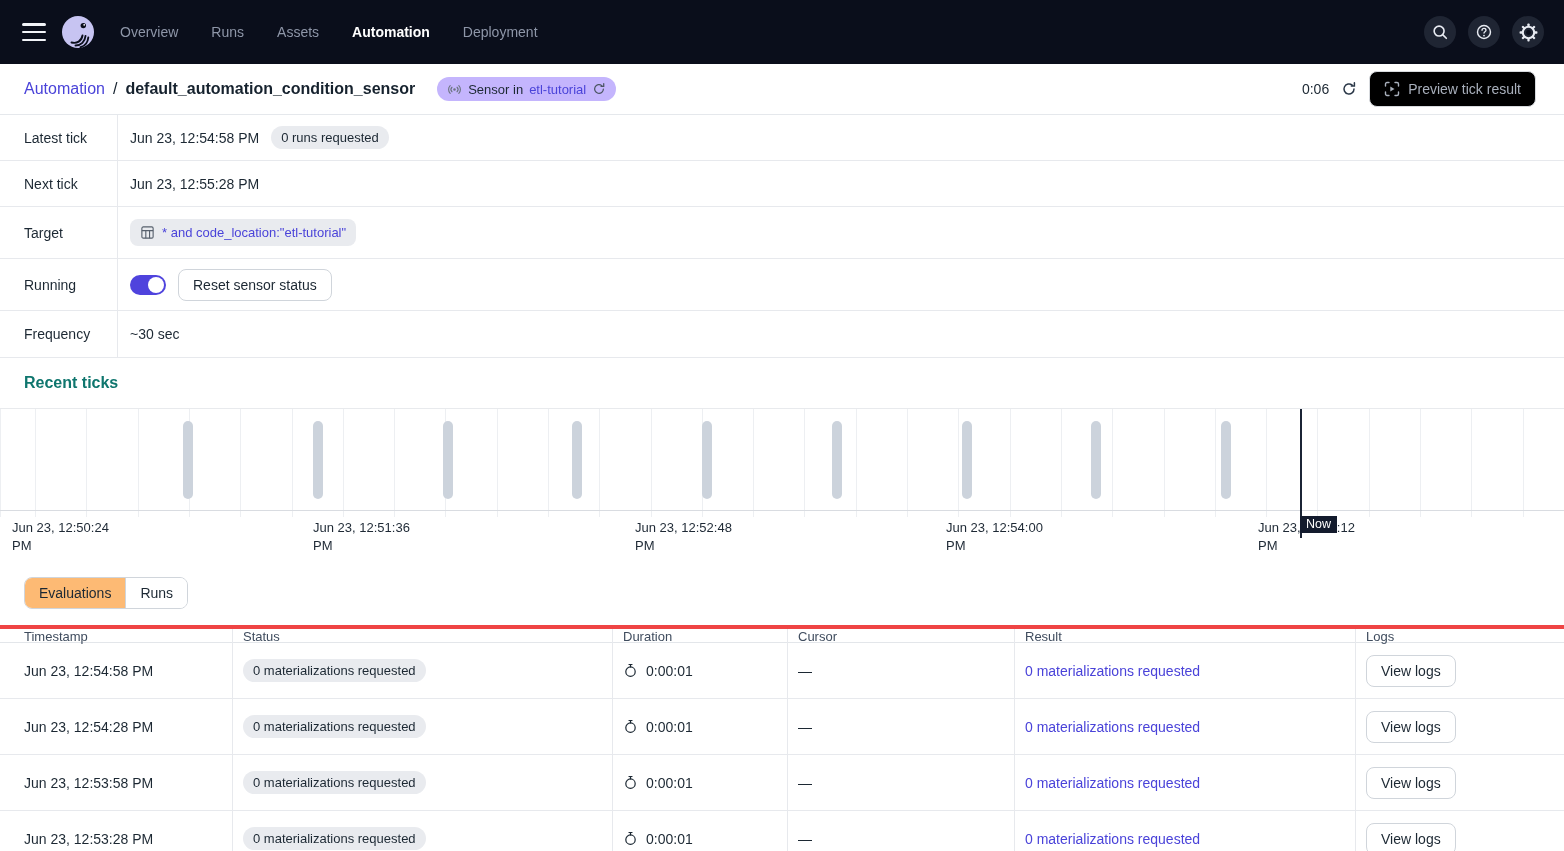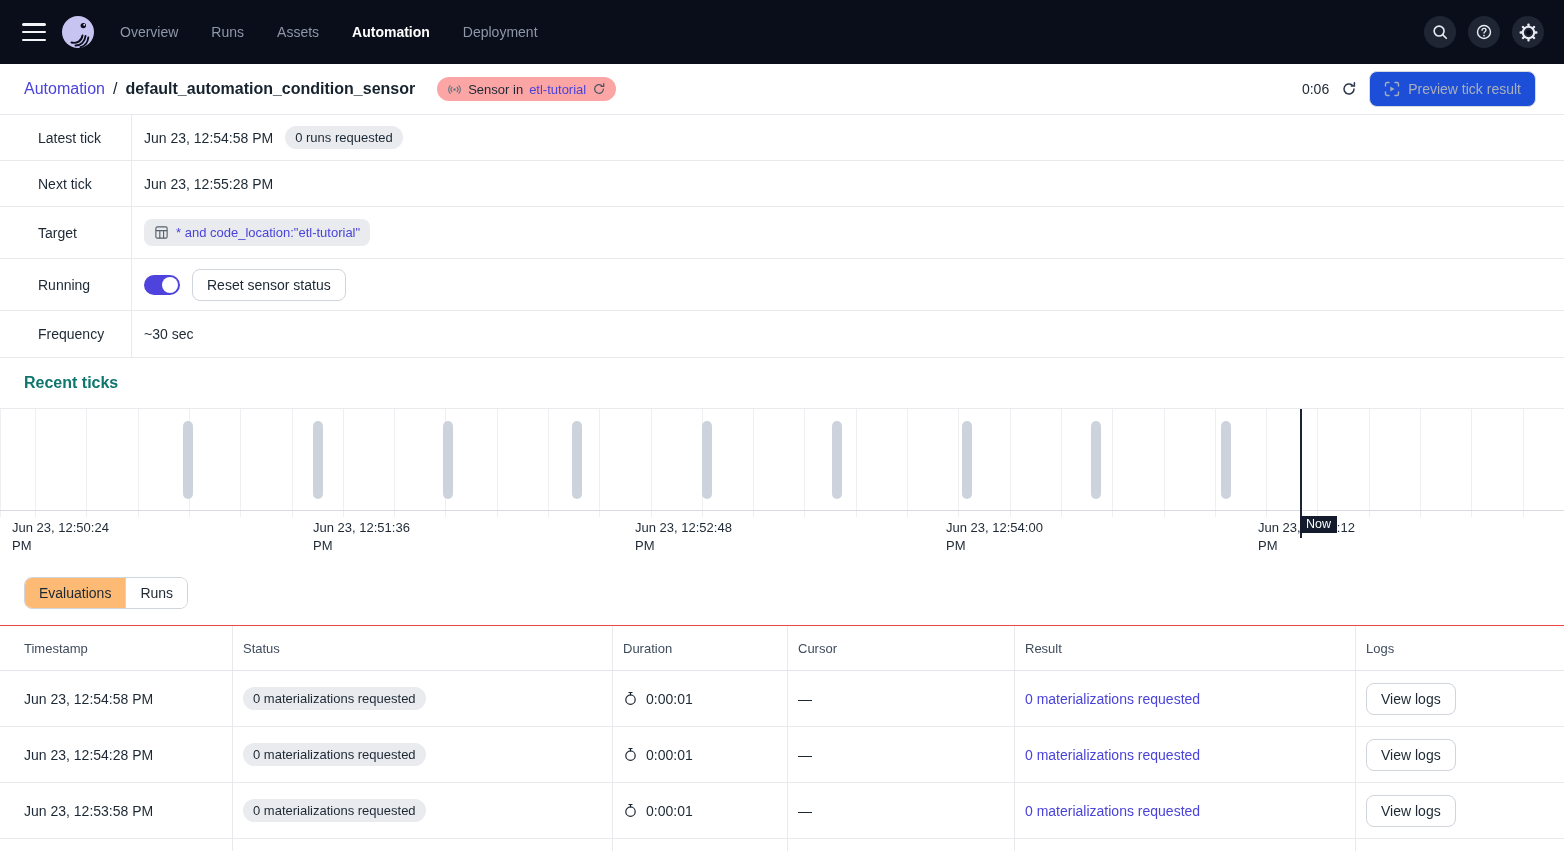--- a/index.html
+++ b/index.html
@@ -16,29 +16,29 @@
   .nav-link.active { color:#ffffff; font-weight:700; }
   .nav-actions { margin-left:auto; display:flex; gap:12px; }
   .nav-icon-btn { width:32px; height:32px; border-radius:50%; background:#1f2533; border:none; display:flex; align-items:center; justify-content:center; cursor:pointer; }
 
   
   .crumb-bar { height:51px; border-bottom:1px solid #e5e8ec; display:flex; align-items:center; padding:0 28px 0 24px; background:#fff; }
   .crumb-left { display:flex; align-items:center; gap:8px; }
   .crumb-link { color:#4a43d9; font-size:16px; text-decoration:none; cursor:pointer; }
   .crumb-sep { font-size:16px; color:#16222e; }
   .crumb-name { font-size:16px; font-weight:600; color:#16222e; }
-  .sensor-badge { margin-left:14px; display:flex; align-items:center; gap:6px; background:#fca5a5; border-radius:12px; height:24px; padding:0 10px; font-size:13px; color:#1c2833; }
+  .sensor-badge { margin-left:14px; display:flex; align-items:center; gap:6px; background:#c4b5fd; border-radius:12px; height:24px; padding:0 10px; font-size:13px; color:#1c2833; }
   .sensor-badge a { color:#4a43d9; text-decoration:none; cursor:pointer; }
   .crumb-right { margin-left:auto; display:flex; align-items:center; gap:12px; }
   .countdown { font-size:14px; color:#1c2833; }
   .icon-ghost-btn { background:none; border:none; cursor:pointer; display:flex; align-items:center; }
-  .preview-btn { height:36px; display:flex; align-items:center; gap:8px; background:#1d4ed8; border:1px solid #d7dade; border-radius:8px; padding:0 14px; font-size:14px; color:#a9b0bc; cursor:default; }
-
-  
-  .drow { display:flex; border-bottom:1px solid #e7e9ed;padding-left:14px; }
+  .preview-btn { height:36px; display:flex; align-items:center; gap:8px; background:#000000; border:1px solid #d7dade; border-radius:8px; padding:0 14px; font-size:14px; color:#a9b0bc; cursor:default; }
+
+  
+  .drow { display:flex; border-bottom:1px solid #e7e9ed; }
   .drow.h46 { height:46px; } .drow.h52 { height:52px; } .drow.h47 { height:47px; }
   .dlabel { width:118px; flex:none; border-right:1px solid #e7e9ed; padding-left:24px; display:flex; align-items:center; font-size:14px; color:#1c2833; }
   .dvalue { flex:1; display:flex; align-items:center; gap:12px; padding-left:12px; font-size:14px; color:#1c2833; }
   .pill { background:#e9ebef; border-radius:12px; padding:4px 10px; font-size:13px; color:#1c2833; white-space:nowrap; }
   .target-pill { background:#e9ebef; border-radius:8px; padding:6px 10px; display:flex; align-items:center; gap:7px; }
   .target-pill .sel { font-size:13px; color:#4a43d9; cursor:pointer; }
   .toggle { width:36px; height:20px; border-radius:10px; background:#4f43dd; position:relative; cursor:pointer; border:none; }
   .toggle .knob { position:absolute; top:2px; right:2px; width:16px; height:16px; border-radius:50%; background:#fff; }
   .btn { height:32px; background:#fff; border:1px solid #d0d5db; border-radius:8px; padding:0 14px; font-size:14px; color:#1c2833; cursor:pointer; font-family:inherit; }
 
@@ -57,21 +57,21 @@
   .eval-toolbar { height:65px; display:flex; align-items:center; justify-content:space-between; padding:0 28px 0 24px; }
   .segmented { display:inline-flex; border:1px solid #d0d5db; border-radius:8px; overflow:hidden; height:32px; }
   .seg { display:flex; align-items:center; padding:0 14px; font-size:14px; color:#1c2833; background:#fff; border:none; cursor:pointer; font-family:inherit; }
   .seg.active { background:#fdba74; border-right:1px solid #d0d5db; }
   .select { width:193px; height:32px; border:1px solid #d0d5db; border-radius:8px; display:flex; align-items:center; justify-content:space-between; padding:0 12px; font-size:14px; color:#1c2833; cursor:pointer; background:#fff; }
   .caret { width:0; height:0; border-left:4px solid transparent; border-right:4px solid transparent; border-top:5px solid #394353; }
 
   
   .etable { width:1564px; }
   .erow, .ehead { display:grid; grid-template-columns:232px 380px 175px 227px 341px 1fr; }
-  .ehead { height:46px; border-top:1px solid #ef4444; border-bottom:1px solid #e3e6ea;text-align:right; }
+  .ehead { height:18px; border-top:4px solid #ef4444; border-bottom:1px solid #e3e6ea;text-align:right; }
   .hcell { display:flex; align-items:center; font-size:13px; color:#3f4c5e; padding-left:10px; }
   .erow { height:56px; border-bottom:1px solid #e7e9ed; }
   .ecell { display:flex; align-items:center; gap:8px; font-size:14px; color:#1c2833; padding-left:10px; }
   .hcell:first-child, .ecell:first-child { padding-left:24px; }
   .hcell + .hcell, .ecell + .ecell { border-left:1px solid #e7e9ed; }
   .result-link { color:#4a43d9; text-decoration:none; cursor:pointer; font-size:14px; }
   svg { display:block; }
 </style>
 </head>
 <body>

